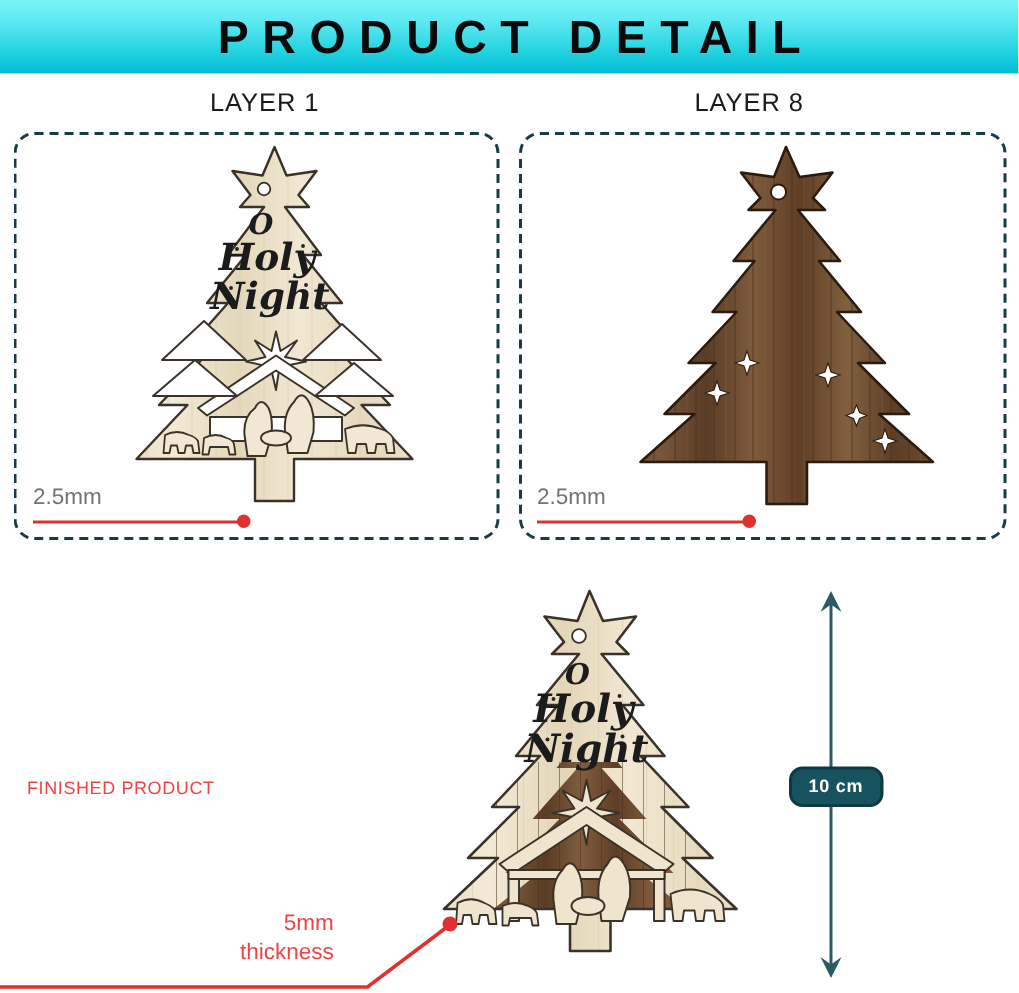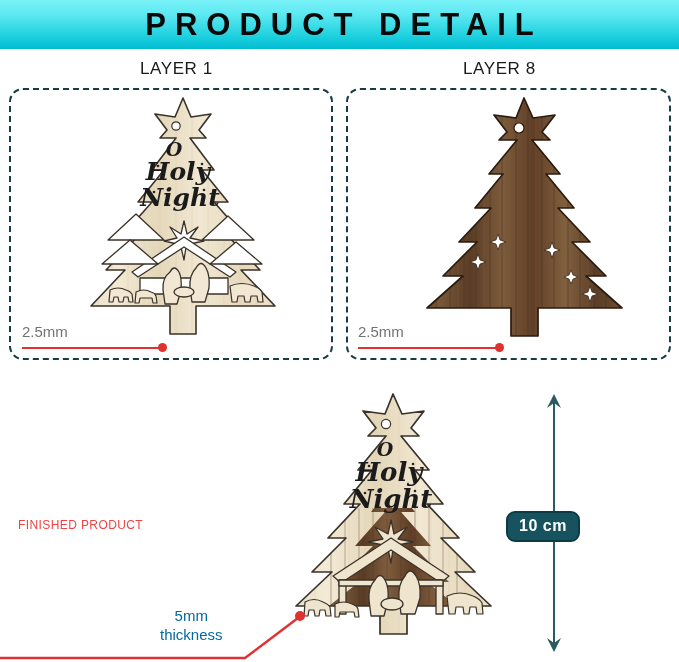--- a/index.html
+++ b/index.html
@@ -61,31 +61,31 @@
   #finished-label{
     position:absolute;left:18px;top:494px;
     font-size:12px;color:#ef4444;letter-spacing:0.4px;
     font-family:"Liberation Sans", sans-serif;
     margin-top:24px;
   }
 
   
   #thick-label{
     position:absolute;left:160px;top:606px;
-    font-size:15px;color:#0369a1;line-height:19px;text-align:center;
+    font-size:15px;color:#ef4444;line-height:19px;text-align:right;
     font-family:"Liberation Sans", sans-serif;
   }
   #thick-leader{position:absolute;left:0;top:596px;width:340px;height:66px;}
 
   
   #dim-svg{position:absolute;left:540px;top:392px;width:28px;height:262px;}
   #dim-badge{
-    position:absolute;left:506px;top:511px;
+    position:absolute;left:526px;top:511px;
     background:#17535e;color:#ffffff;
-    font-size:16px;font-weight:bold;letter-spacing:0.5px;
+    font-size:12px;font-weight:bold;letter-spacing:0.5px;
     padding:5px 11px 6px 11px;border-radius:9px;
     border:2px solid #0d3b45;
     font-family:"Liberation Sans", sans-serif;line-height:1;
   }
 
   
   .tree-wrap{position:absolute;}
   #tree1{left:78px;top:94px;width:210px;height:252px;}
   #tree2{left:412px;top:94px;width:225px;height:252px;}
   #tree3{left:281px;top:388px;width:225px;height:258px;}

